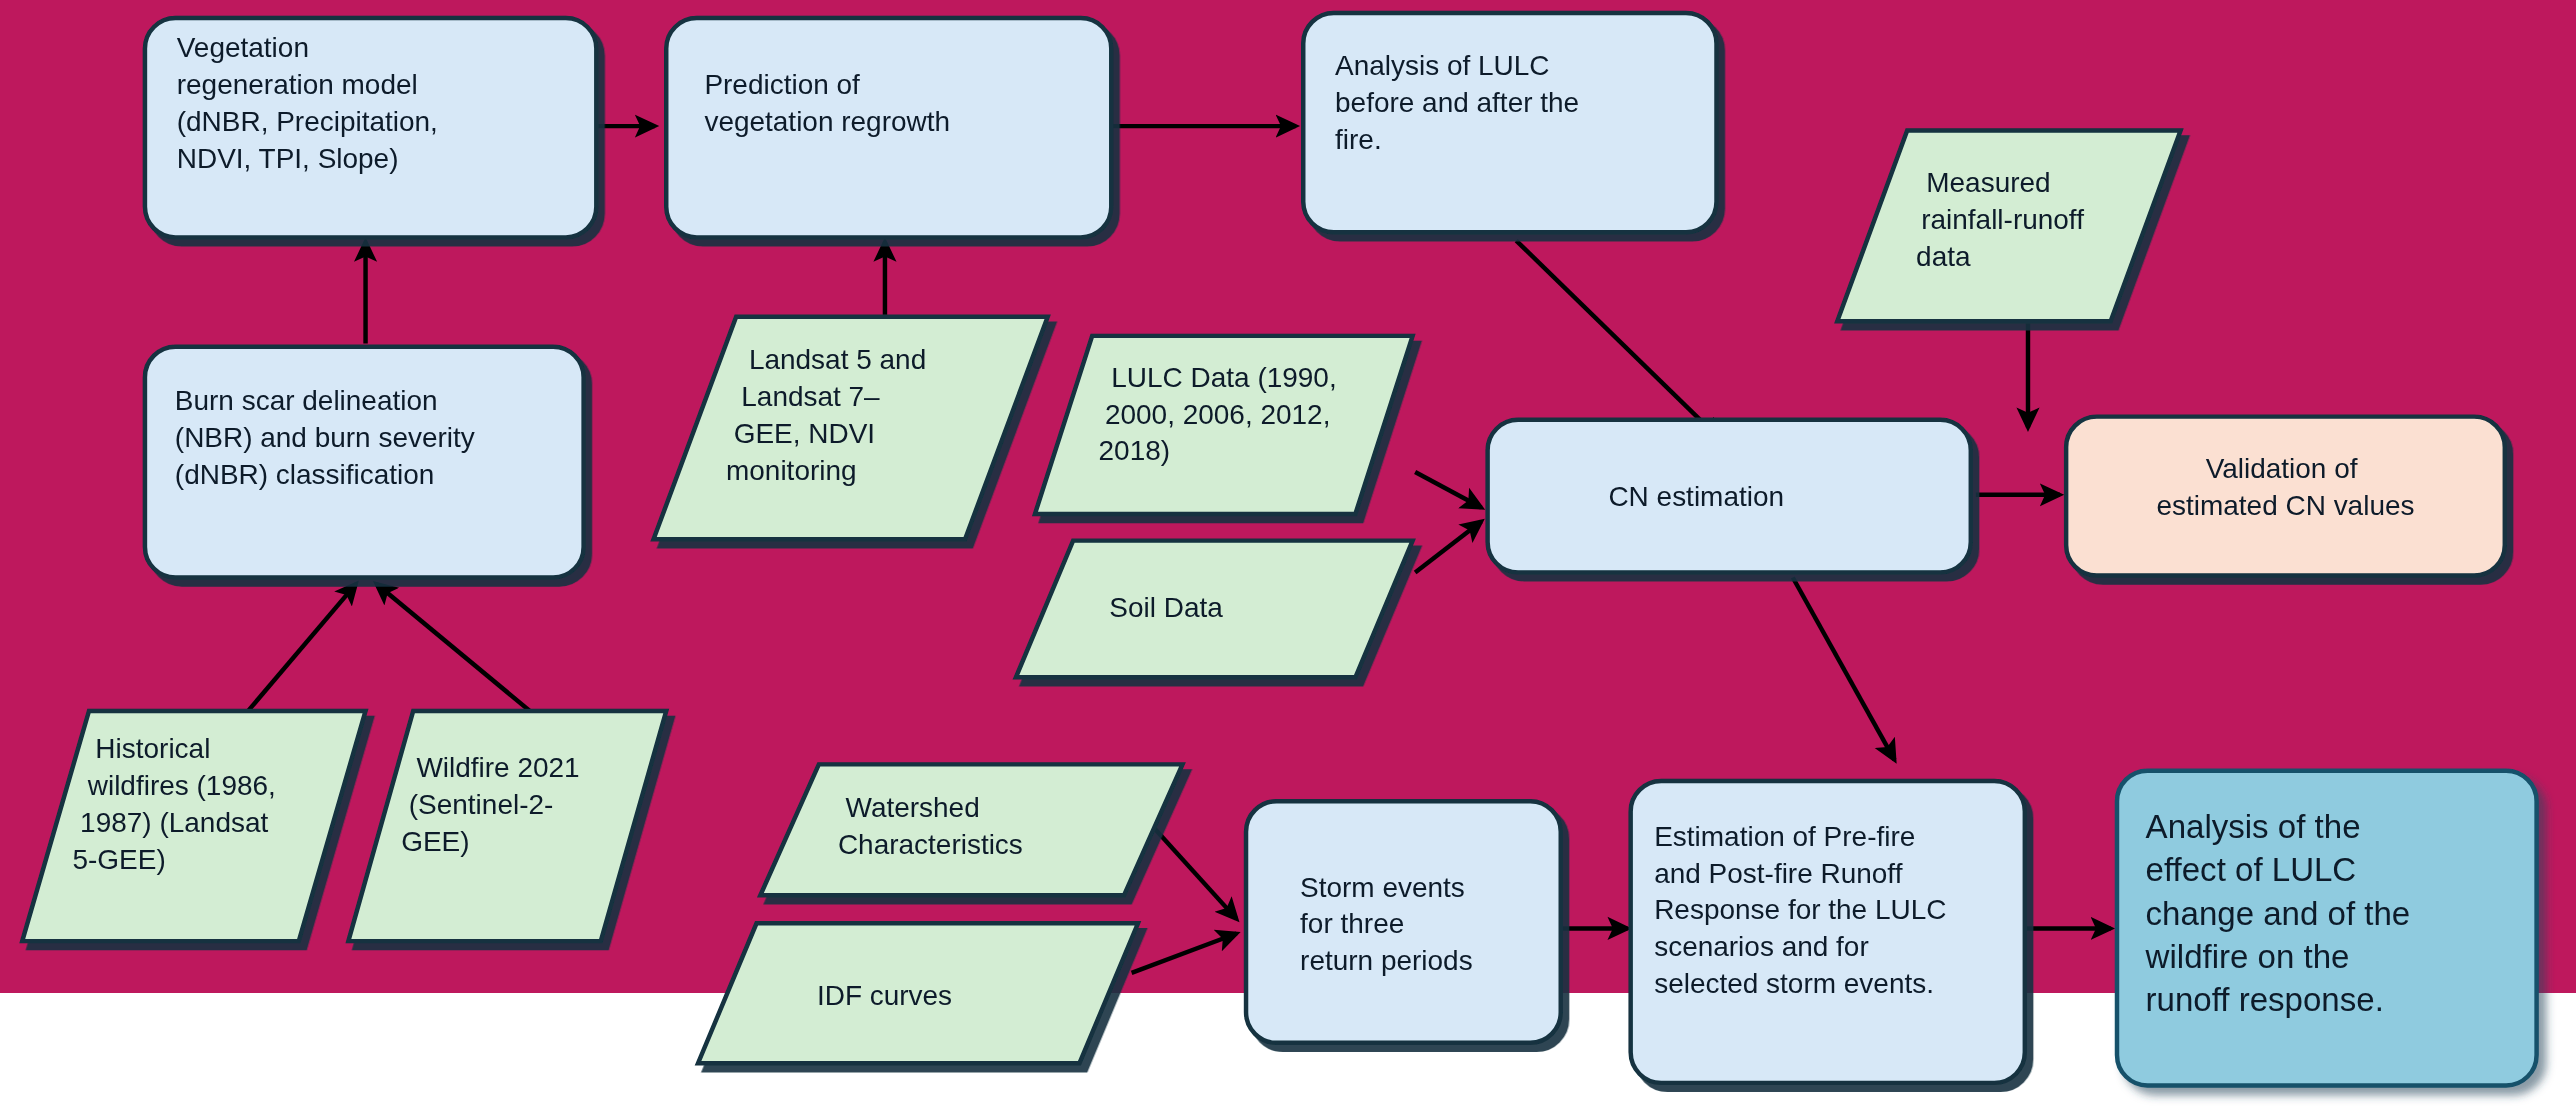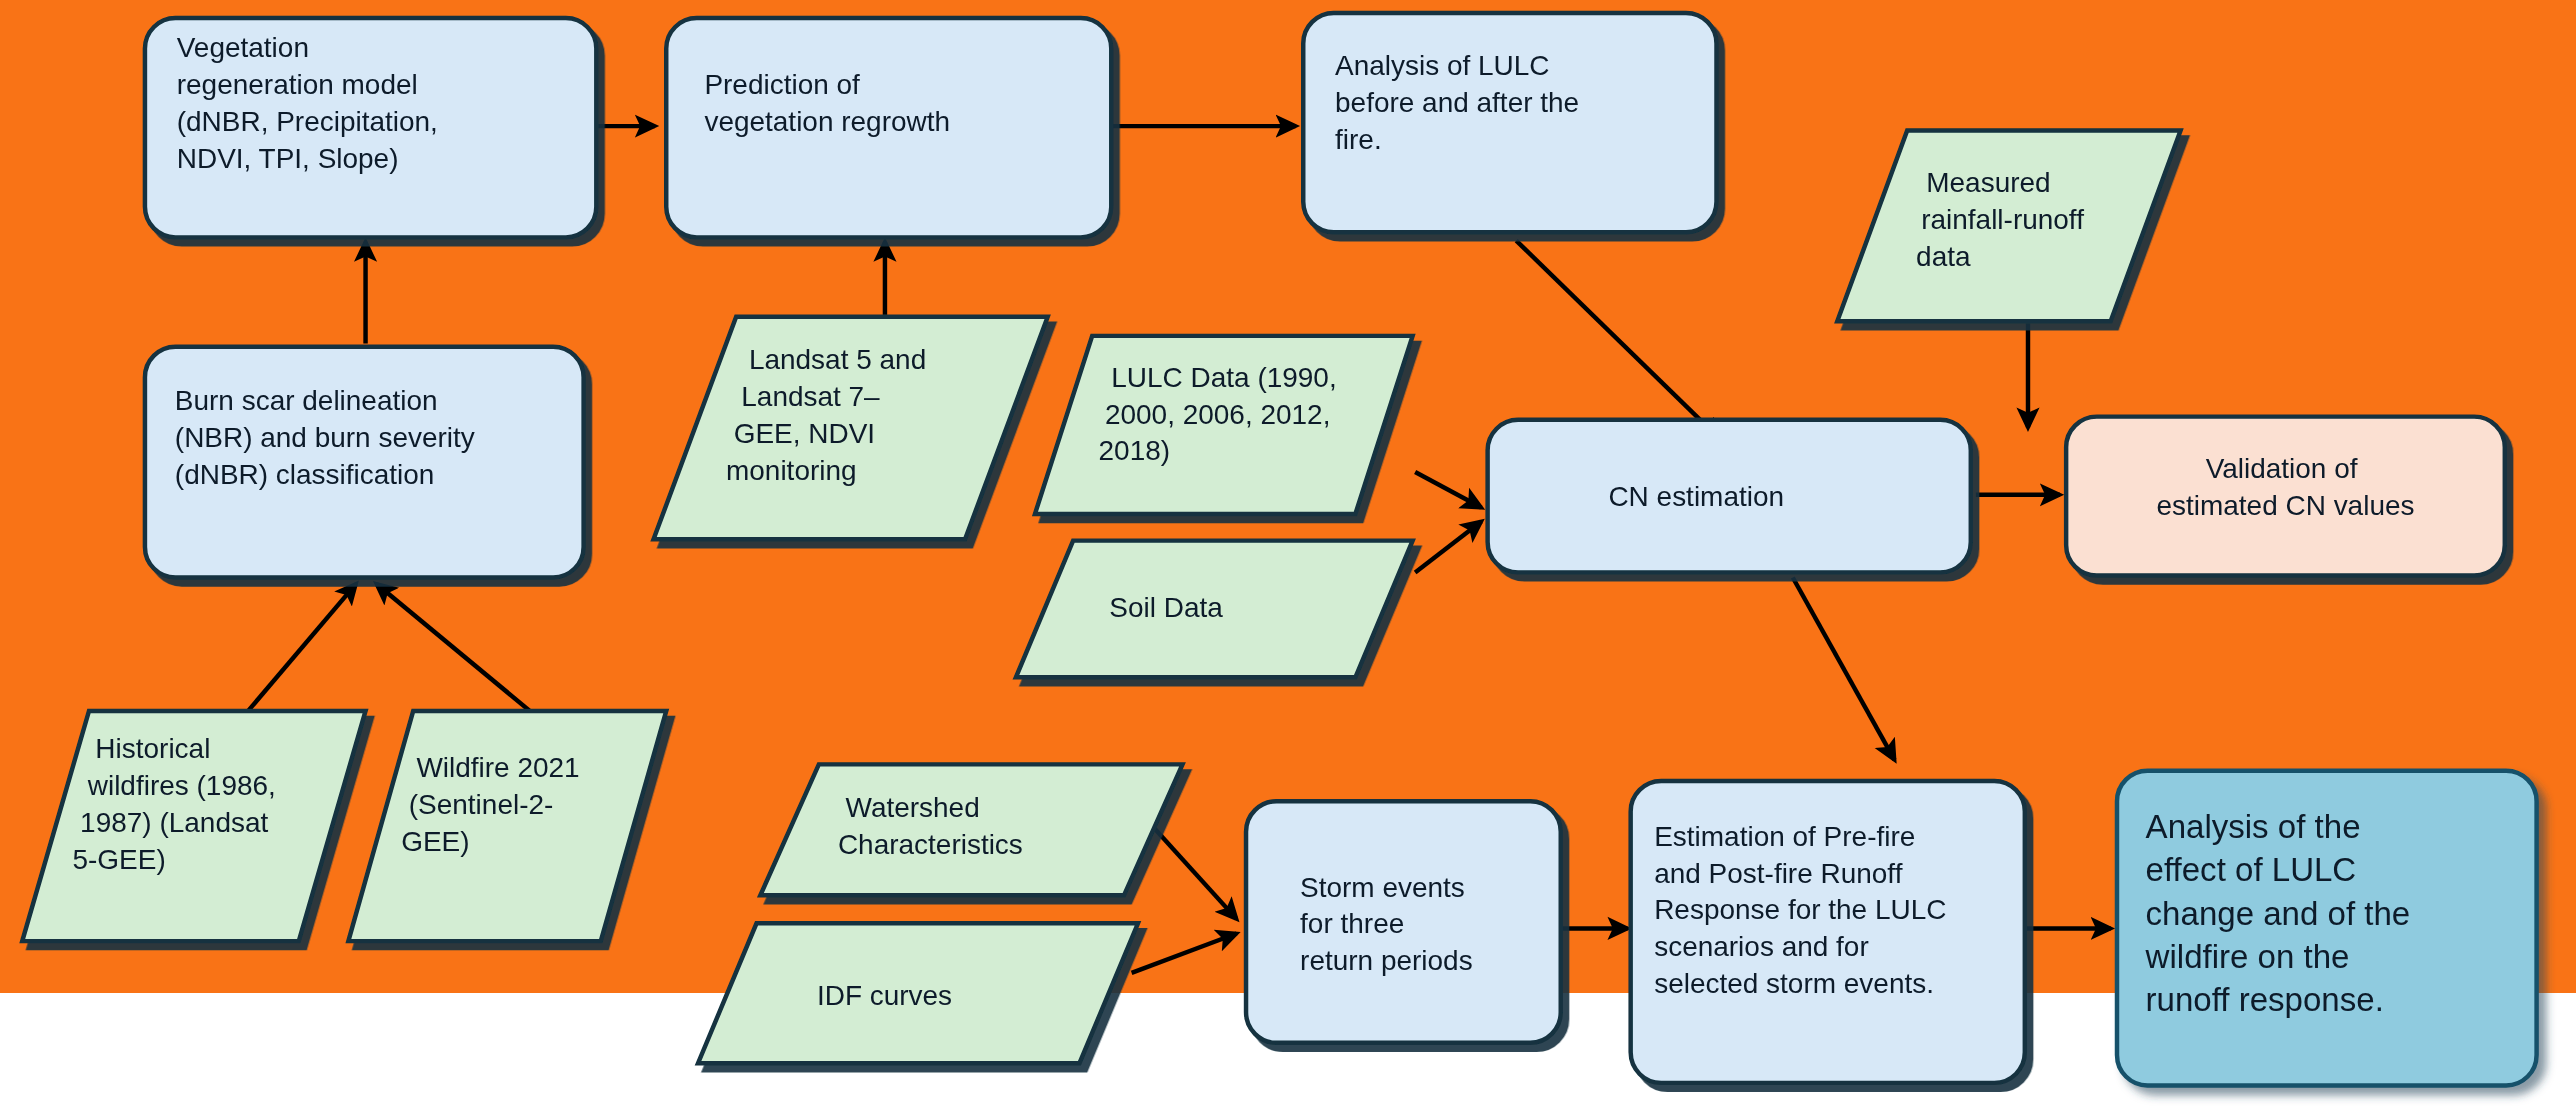--- a/index.html
+++ b/index.html
@@ -11,21 +11,21 @@
   body {
     width: 2576px;
     height: 1113px;
     font-family: "Liberation Sans", sans-serif;
     overflow: hidden;
   }
   #canvas {
     position: relative;
     width: 2576px;
     height: 993px;
-    background: #f97316;
+    background: #be185d;
   }
   svg.flow {
     position: absolute;
     top: 0;
     left: 0;
     width: 2576px;
     height: 1113px;
   }
   .node-text {
     font-family: "Liberation Sans", sans-serif;

